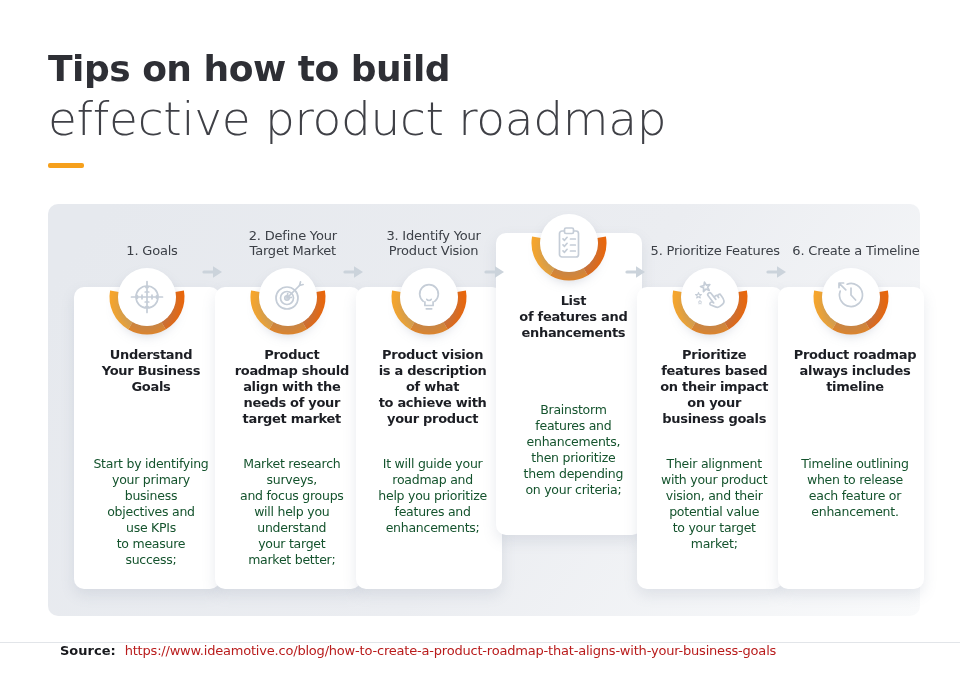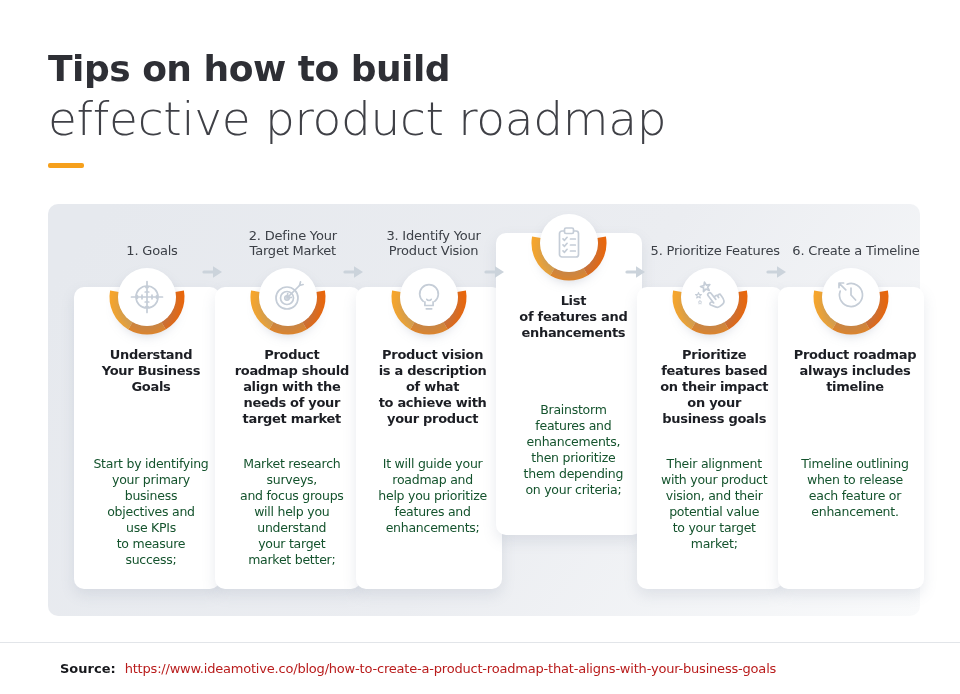--- a/index.html
+++ b/index.html
@@ -41,21 +41,21 @@
   }
   .card-body {
     text-align:center; font-size:12.5px; line-height:16px; color:#14532d; letter-spacing:-0.25px; white-space:pre;
   }
   .arrow { position:absolute; top:60px; width:22px; height:16px; }
   .arrow-1 { left:154px; } .arrow-2 { left:295px; } .arrow-3 { left:436px; }
   .arrow-4 { left:577px; } .arrow-5 { left:718px; }
 
   .footer {
     position:absolute; left:0; bottom:0; width:960px; height:51px; background:#fff;
-    border-top:1px solid #e2e5e9; display:flex; align-items:center;
+    border-top:1px solid #e2e5e9; display:flex; 
   }
   .src-label { margin-left:60px; font-weight:700; font-size:13px; color:#17181c; }
   .src-url { margin-left:9px; font-size:13px; color:#b91c1c; letter-spacing:-0.2px; }
 
   .icn { stroke:#c5cdd7; fill:none; stroke-width:1.7; stroke-linecap:round; stroke-linejoin:round; }
 </style>
 </head>
 <body>
 
 <div class="title-block">

